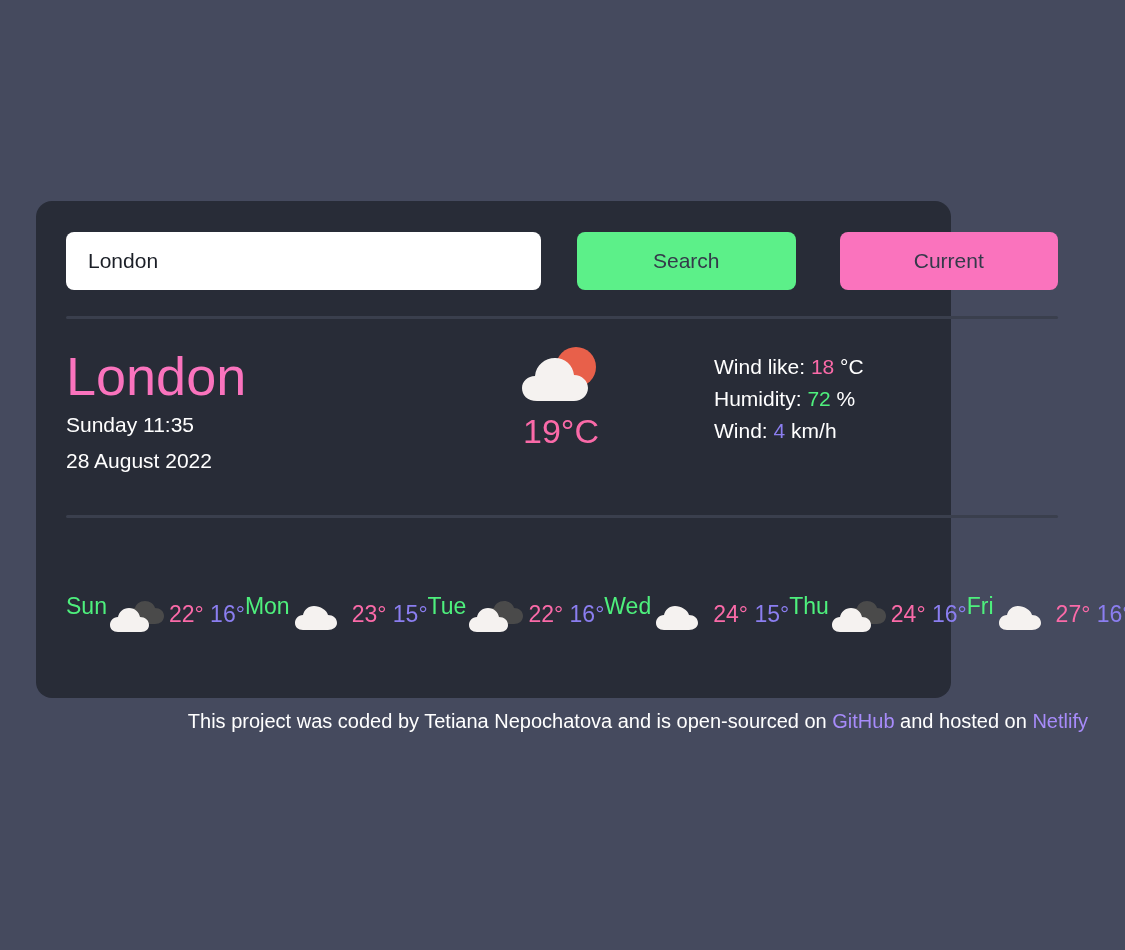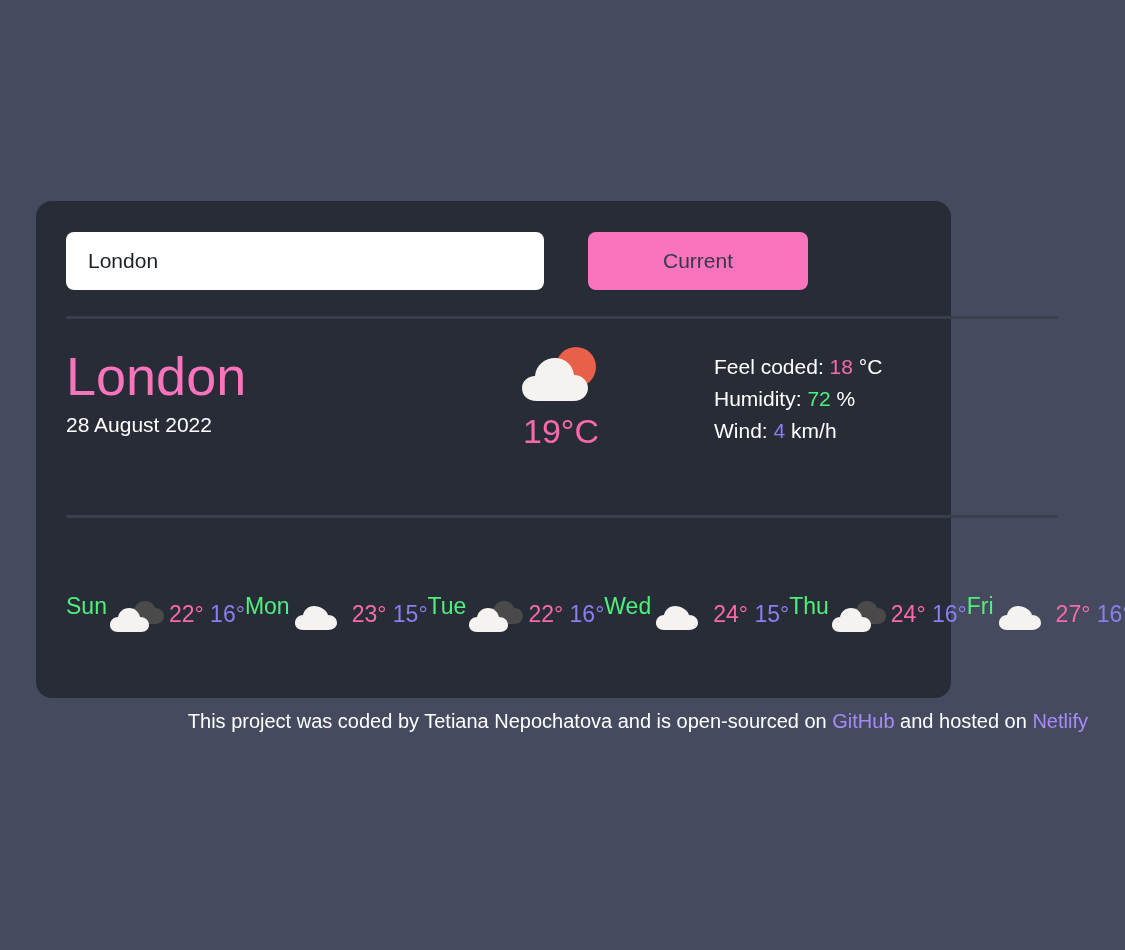--- a/index.html
+++ b/index.html
@@ -165,45 +165,47 @@
 </style>
 </head>
 <body>
 
 <div class="page">
 
   <div class="weather-card">
 
     <div class="search-row">
       <input class="search-input" type="text" value="London" style="">
+      <button class="btn btn-search">Search</button>
       <button class="btn btn-current">Current</button>
     </div>
 
     <div class="divider divider-top"></div>
 
     <div class="current">
 
       <div class="cur-left">
         <div class="city">London</div>
+        <div class="datetime">Sunday 11:35</div>
         <div class="datetime">28 August 2022</div>
       </div>
 
       <div class="cur-mid">
         <span class="fc-icon-wrap">
           <svg width="84" height="62" viewBox="0 0 84 62" aria-hidden="true">
             <circle cx="57" cy="22" r="20" fill="#e8604a"></circle>
             <path d="M18 56 C8 56 3 50 3 43 C3 36 9 31 16 31 C17 20 26 13 36 13 C46 13 54 20 55 30 C63 30 69 36 69 43 C69 50 63 56 55 56 Z" fill="#f5f2f0"></path>
           </svg>
         </span>
         <div class="big-temp">19°C</div>
       </div>
 
       <div class="cur-right">
         <div class="detail-line">
-          <span>Feel coded:</span>
+          <span>Wind like:</span>
           <span class="v-pink">18</span>
           <span>°C</span>
         </div>
         <div class="detail-line">
           <span>Humidity:</span>
           <span class="v-green">72</span>
           <span>%</span>
         </div>
         <div class="detail-line">
           <span>Wind:</span>

